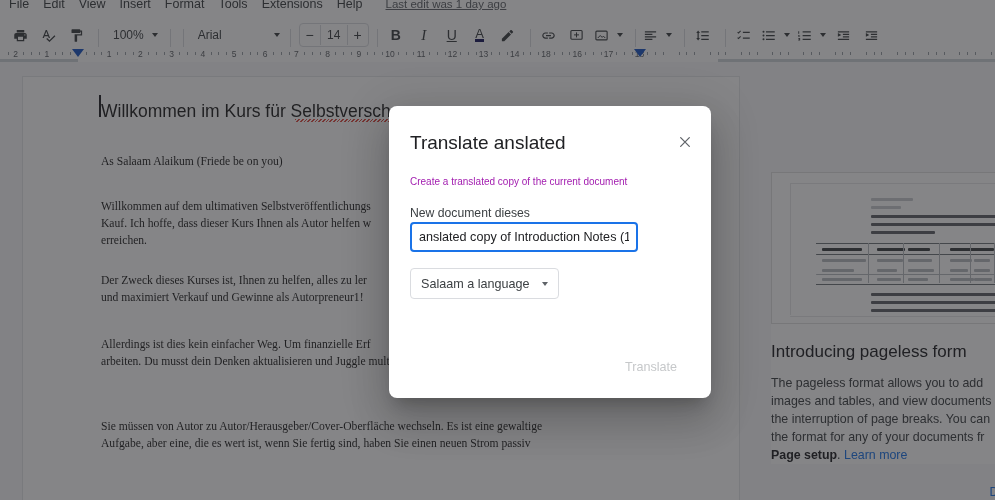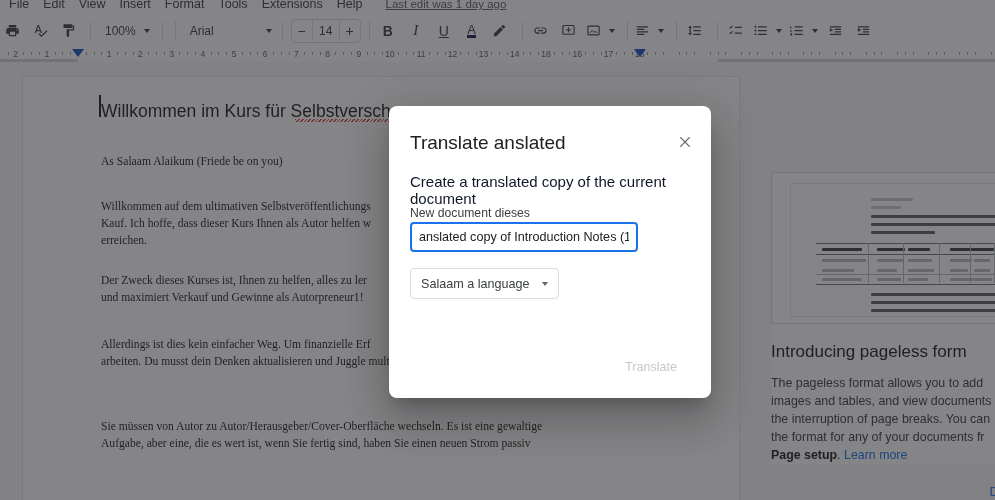--- a/index.html
+++ b/index.html
@@ -25,22 +25,22 @@
     padding:0 7px;white-space:nowrap;
     position:relative;top:-3px;
   }
   .lastedit{
     font-size:11.5px;color:#5f6368;margin-left:16px;
     text-decoration:underline;position:relative;top:-3px;white-space:nowrap;
   }
 
   .toolbar{
     position:absolute;left:0;top:14px;width:995px;height:34px;
-    background:#fff;display:flex;align-items:center;
-    box-sizing:border-box;
+    background:#fff;display:flex;align-items:flex-end;
+    box-sizing:border-box;padding-left:8px;
     border-bottom:1px solid #fff;
   }
   .tb-btn{
     width:24px;height:24px;border-radius:4px;
     display:flex;align-items:center;justify-content:center;
     margin-right:4px;flex:none;color:#3c4043;
   }
   .tb-sep{width:1px;height:18px;background:#dadce0;margin:0 6px;flex:none;}
   .tb-zoom{
     display:flex;align-items:center;height:24px;padding:0 4px 0 8px;
@@ -148,21 +148,21 @@
   }
   .dlg-title{
     position:absolute;left:21px;top:24px;font-size:19px;color:#202124;line-height:26px;
     font-weight:400;
   }
   .dlg-close{
     position:absolute;right:12px;top:22px;width:28px;height:28px;border-radius:50%;
     display:flex;align-items:center;justify-content:center;color:#5f6368;
   }
   .dlg-sub{
-    position:absolute;left:21px;top:67px;font-size:15px;color:#0f172a;line-height:17px;
+    position:absolute;left:21px;top:67px;font-size:10px;color:#a21caf;line-height:17px;
   }
   .dlg-label{
     position:absolute;left:21px;top:99px;font-size:12.2px;color:#3c4043;line-height:17px;
   }
   .dlg-input{
     position:absolute;left:21px;top:116px;width:228px;height:30px;
     border:2px solid #1a73e8;border-radius:4px;box-sizing:border-box;
     font-family:"Liberation Sans",sans-serif;font-size:12.6px;color:#202124;
     padding:0 7px;background:#fff;outline:none;
   }

